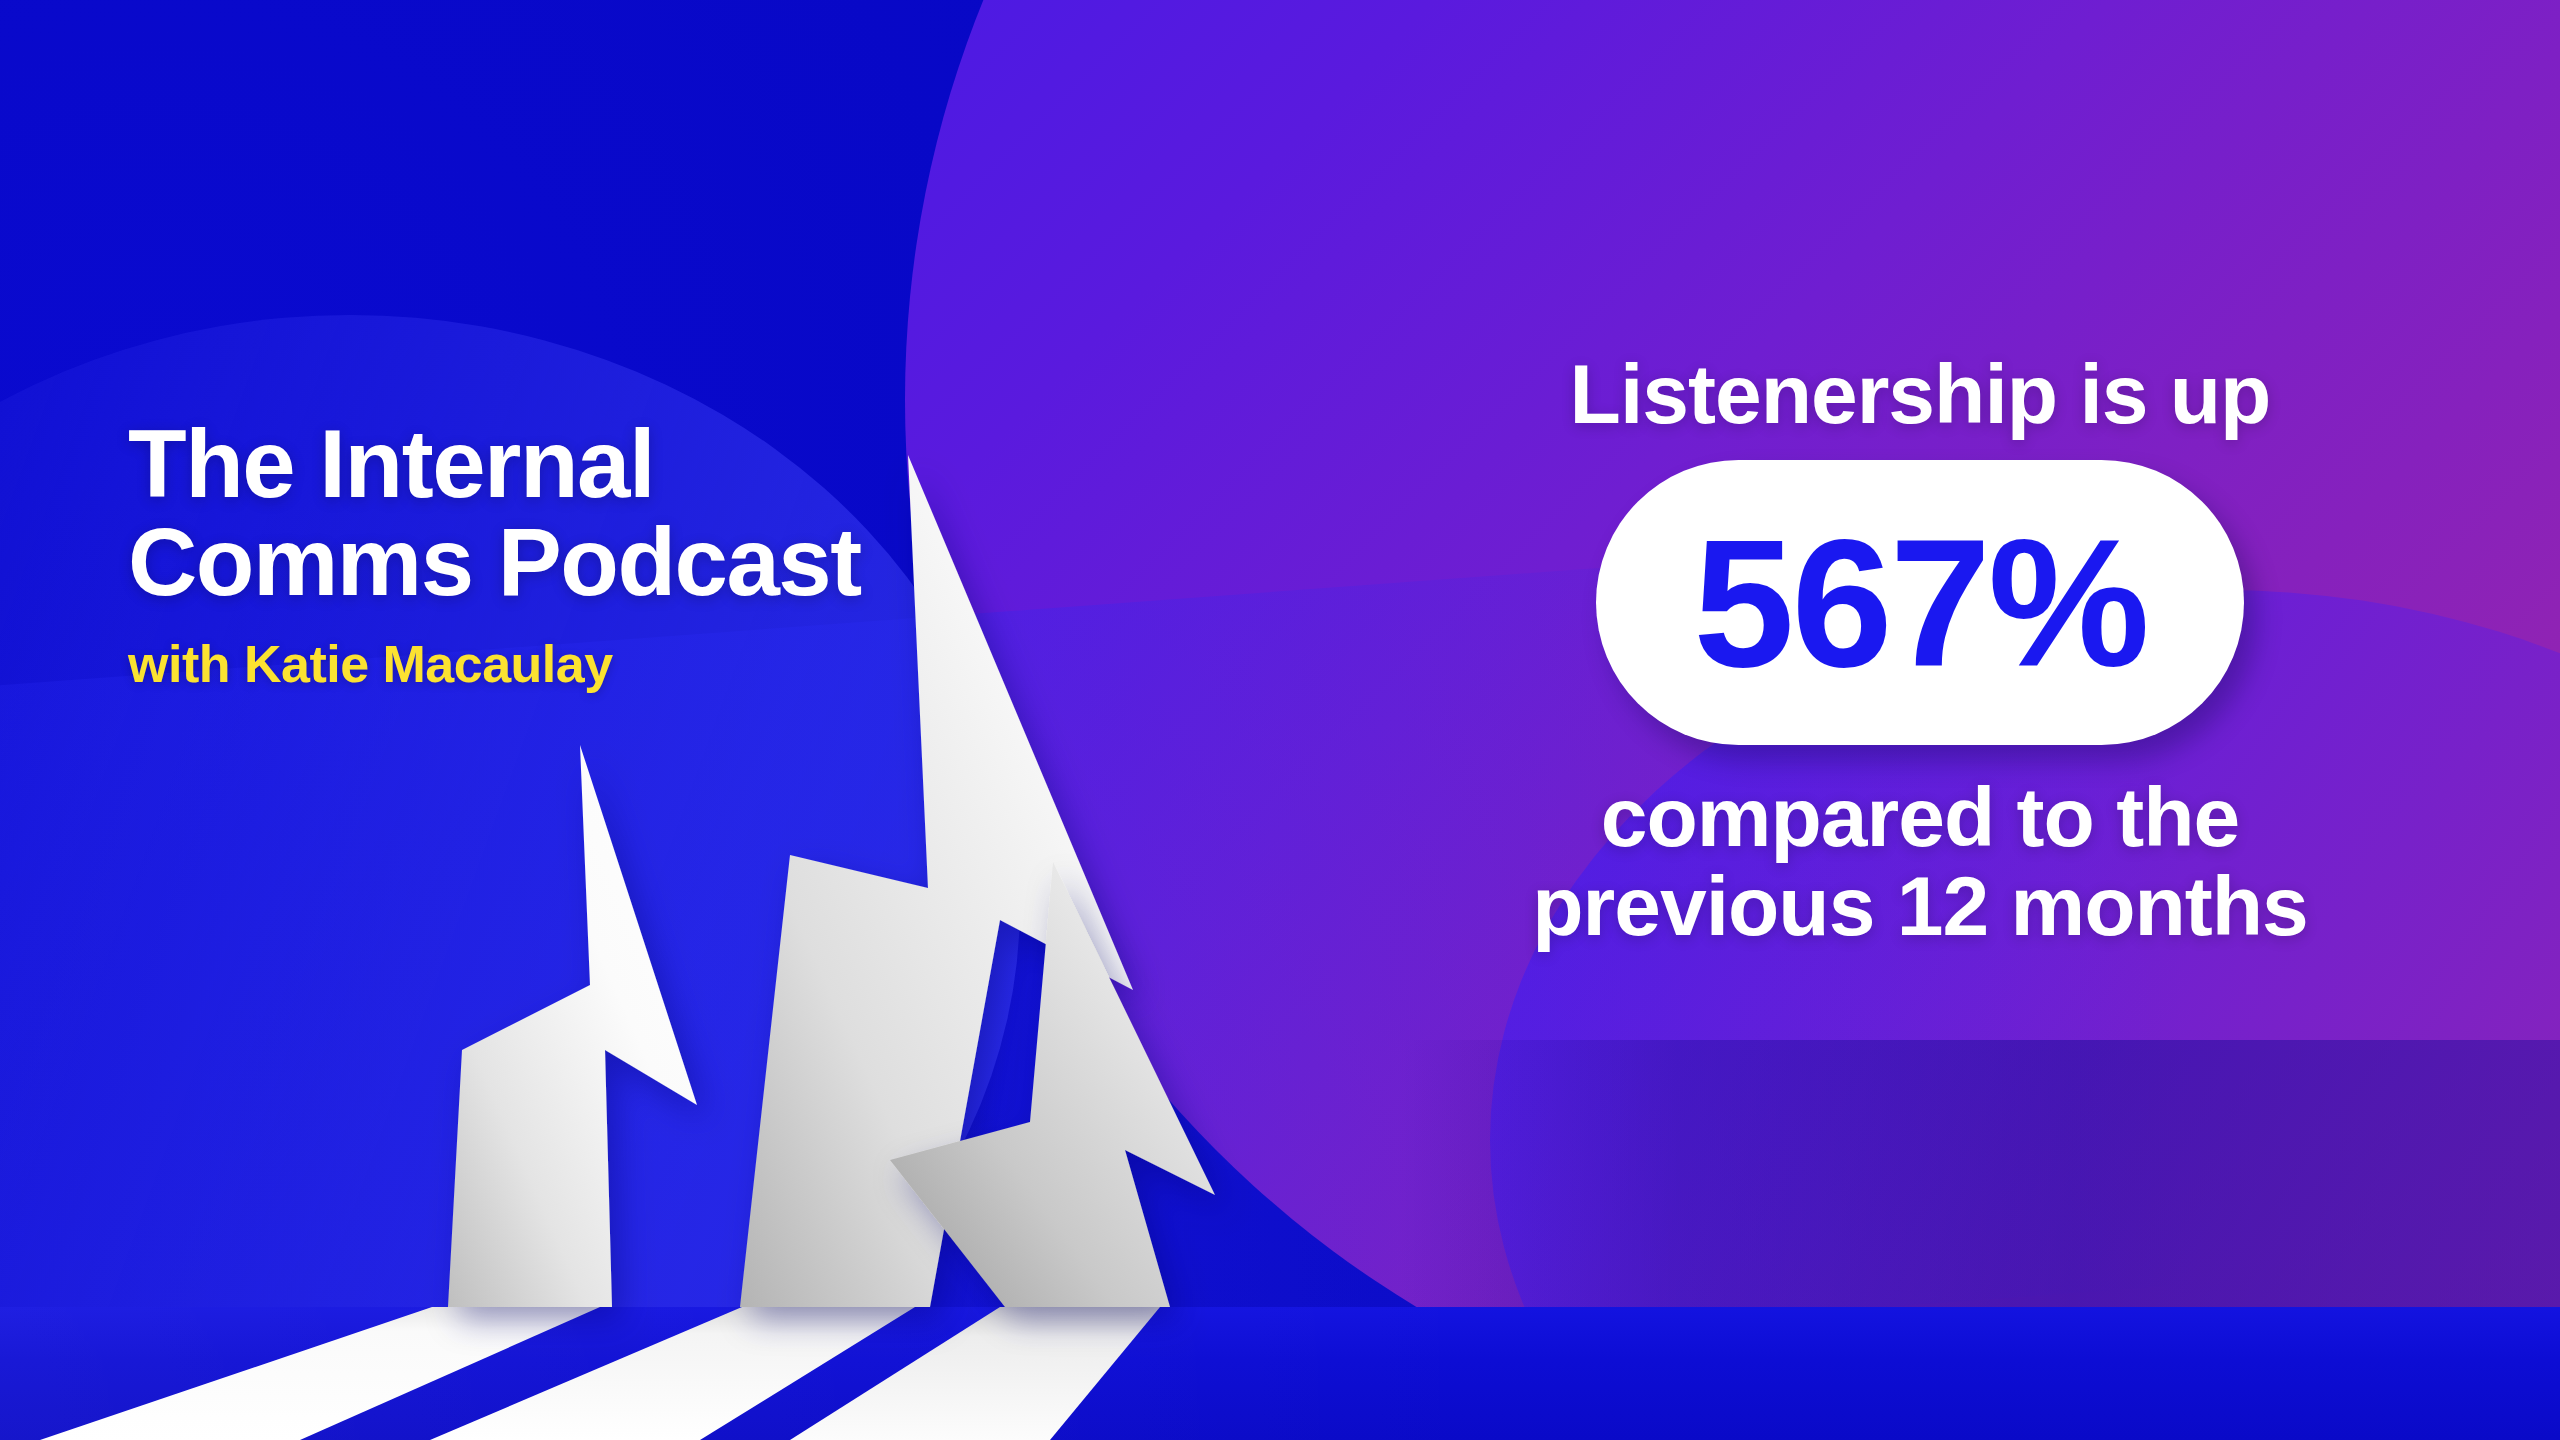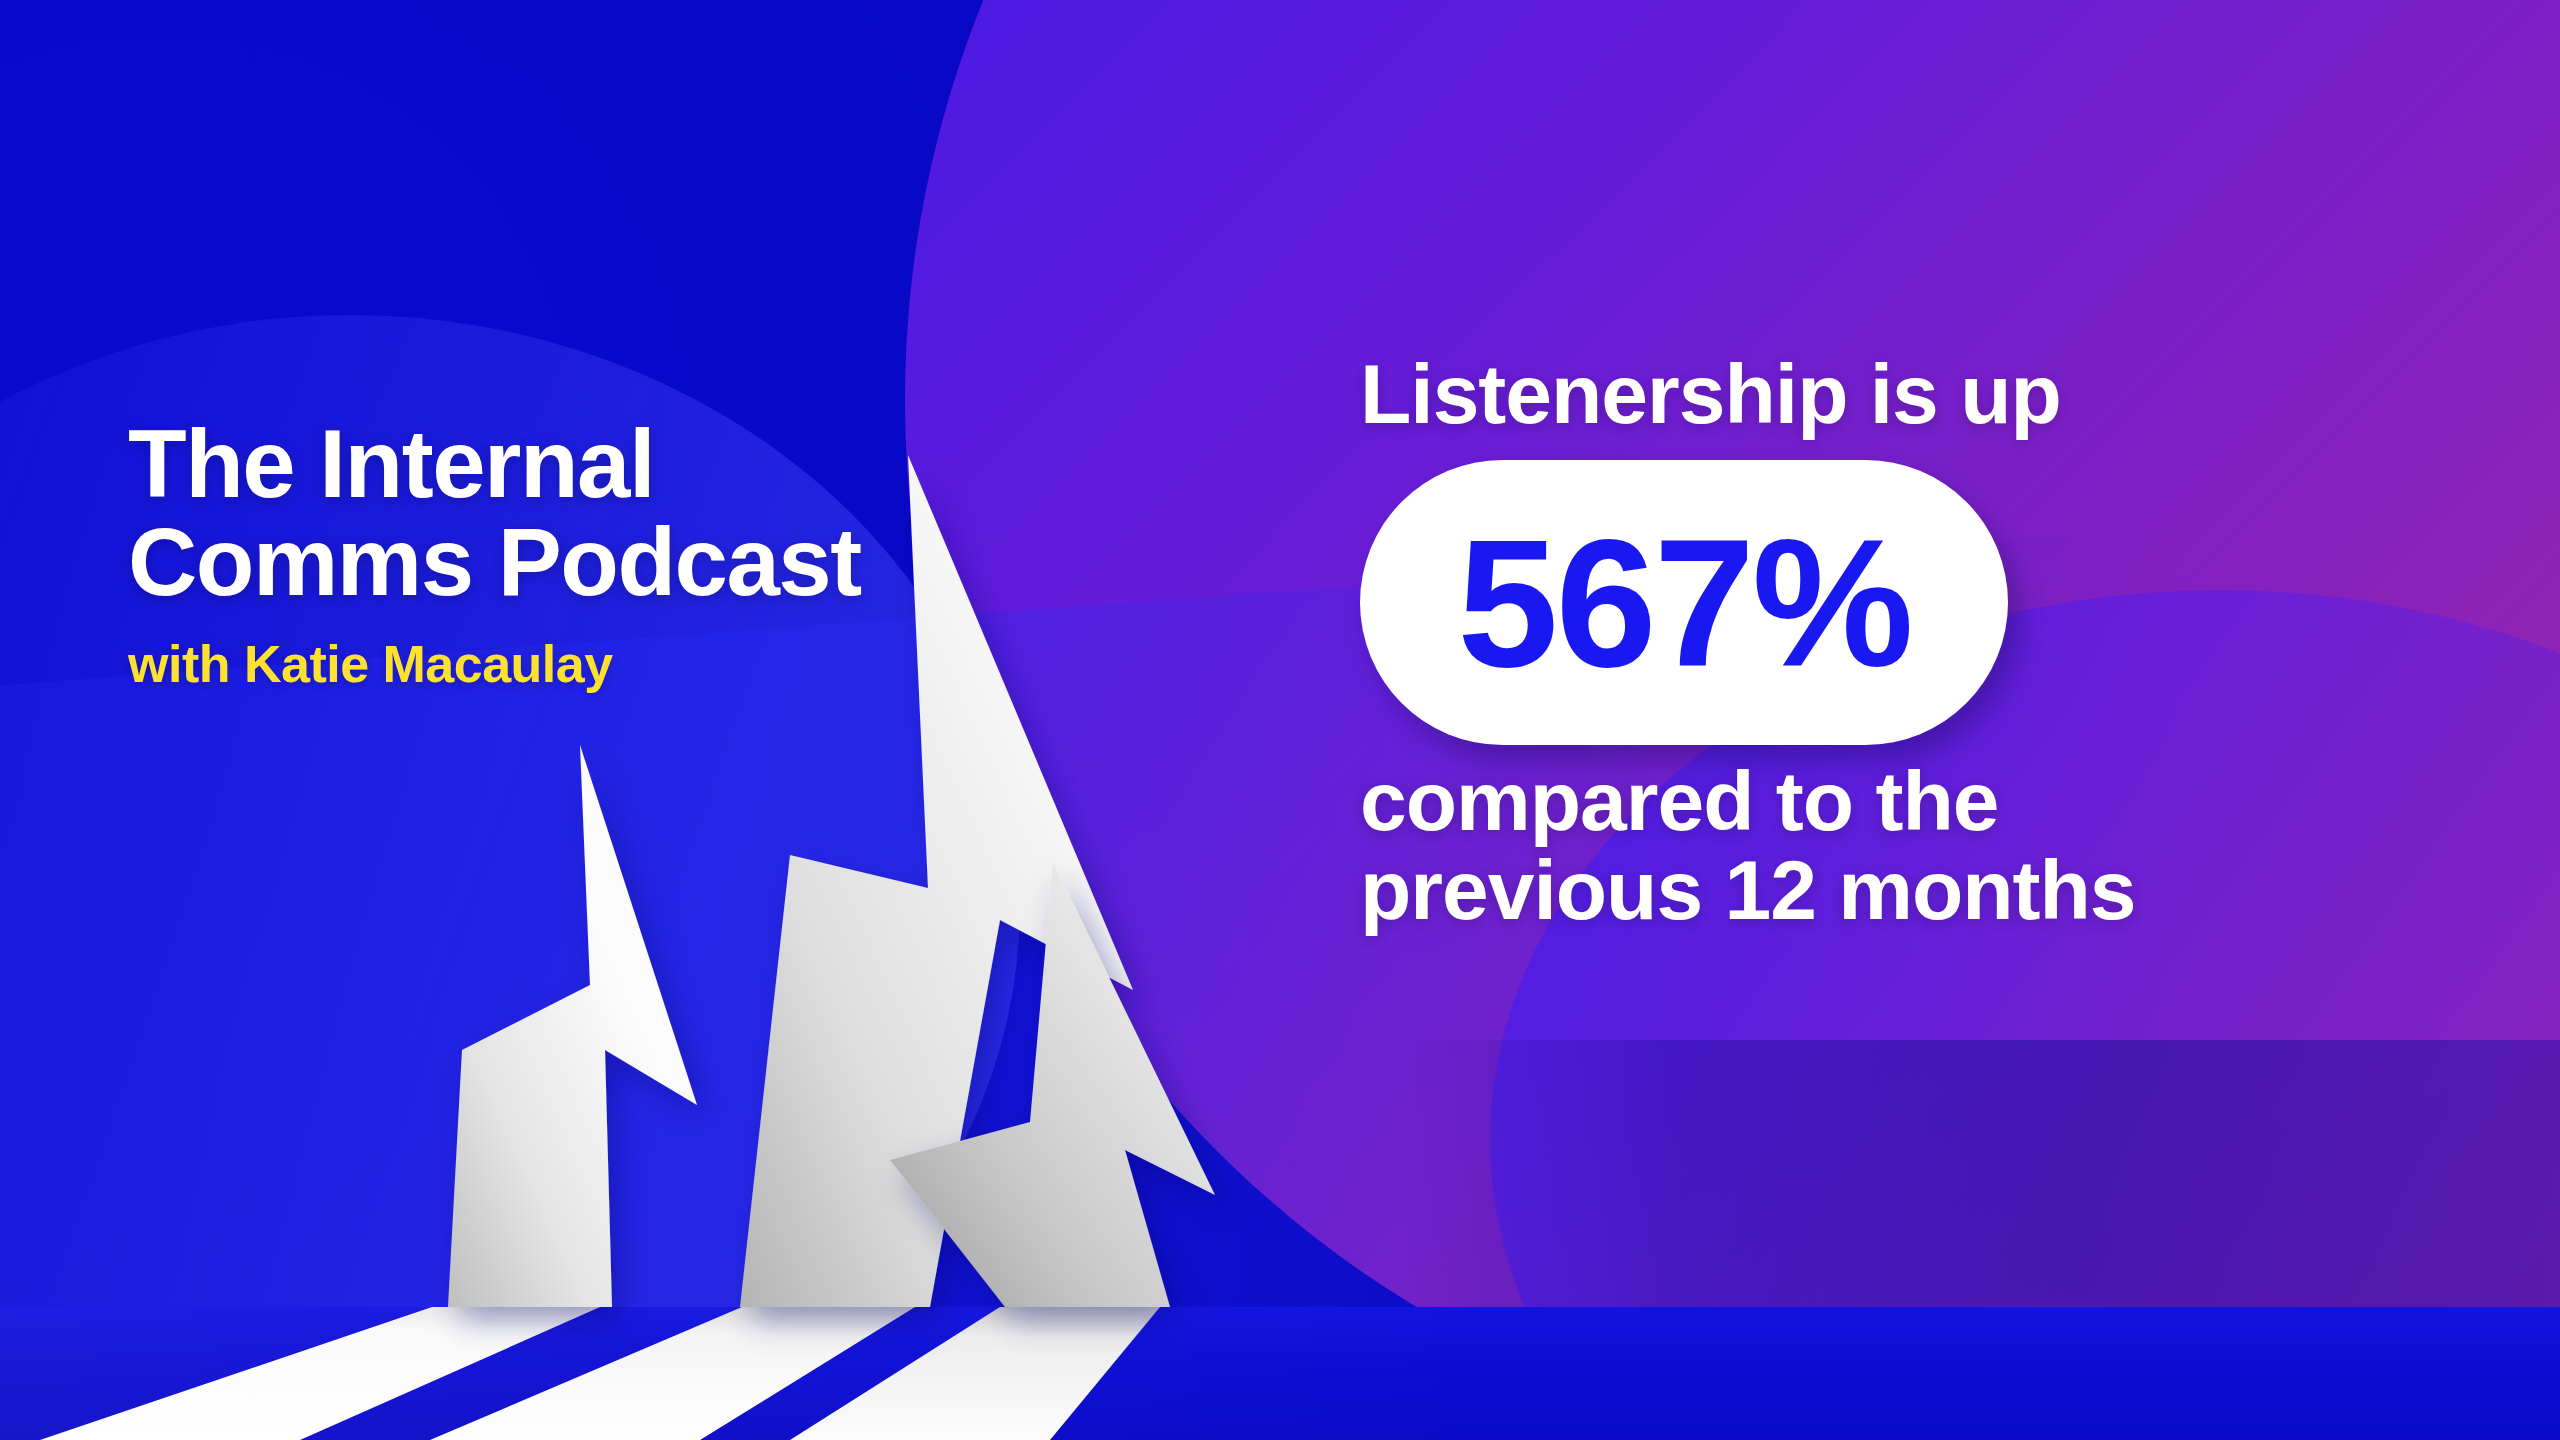--- a/index.html
+++ b/index.html
@@ -161,21 +161,21 @@
     letter-spacing:-0.5px;
     line-height:1.05;
     text-shadow:0 2px 10px rgba(0,0,0,.22);
   }
 
   
   .right-block {
     position:absolute;
     left:1360px; top:350px;
     width:1120px;
-    text-align:left;
+    text-align:center;
   }
   .stat-headline {
     color:#ffffff;
     font-size:84px;
     font-weight:600;
     letter-spacing:-1px;
     line-height:1.05;
     text-shadow:0 3px 14px rgba(0,0,0,.20);
   }
   .stat-pill {
@@ -192,21 +192,21 @@
   }
   .stat-value {
     color:#1a18f0;
     font-size:182px;
     font-weight:600;
     letter-spacing:-3px;
     line-height:1;
     white-space:nowrap;
   }
   .stat-sub {
-    margin-top:12px;
+    margin-top:28px;
     color:#ffffff;
     font-size:84px;
     font-weight:600;
     letter-spacing:-1px;
     line-height:1.06;
     text-shadow:0 3px 14px rgba(0,0,0,.20);
     white-space:pre-line;
   }
 </style>
 </head>

